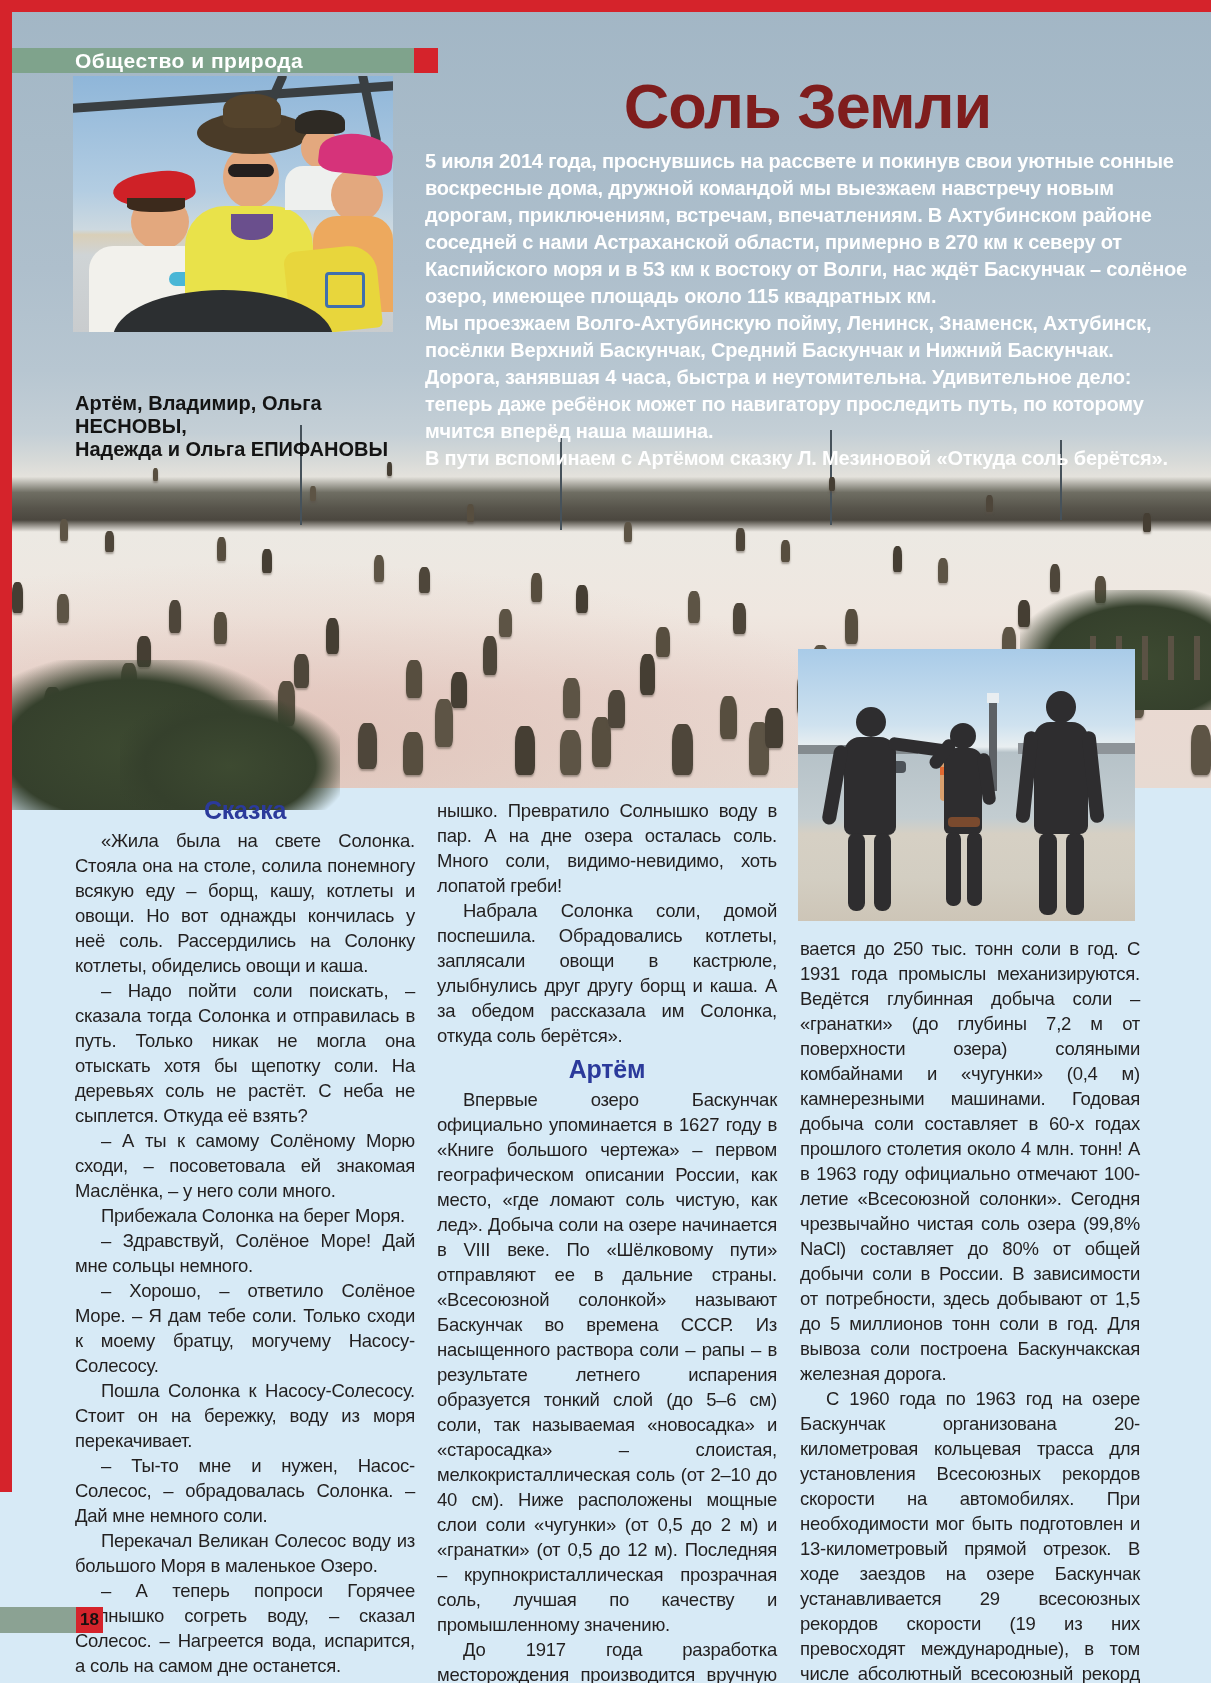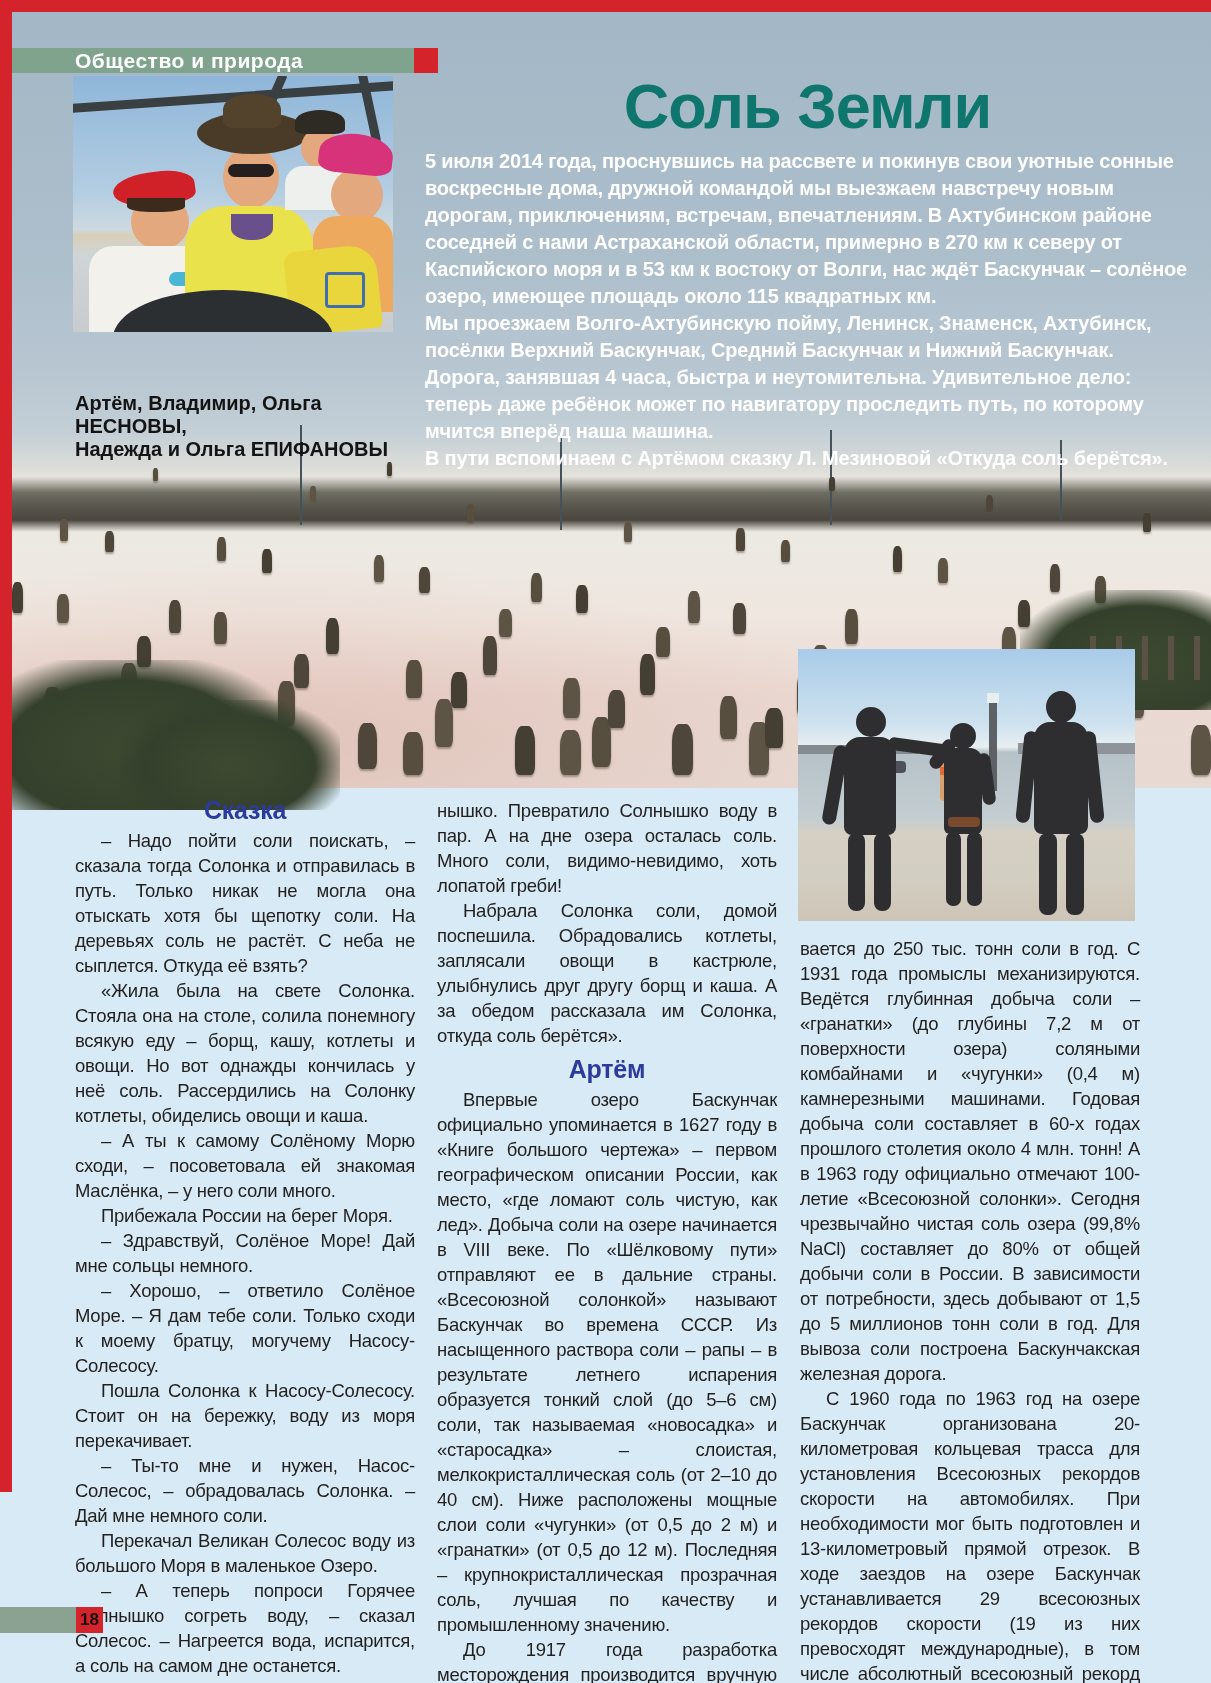--- a/index.html
+++ b/index.html
@@ -34,21 +34,21 @@
   .red{background:#d5232b;}
 
   
   .fam{left:73px;top:76px;width:320px;height:256px;z-index:5;overflow:hidden;
        background:linear-gradient(180deg,#8fb6d9 0%,#b3cde2 45%,#cdd9e0 60%,#d9cfb8 62%,#cfd4d6 70%,#c9ccce 100%);}
   .fam div{position:absolute;}
   .rollbar{background:#3a3f42;border-radius:4px;}
   .face{background:#e3a87e;border-radius:50%;}
 
   
-  .title{left:425px;top:70px;width:765px;text-align:center;color:#0f766e;z-index:6;
+  .title{left:425px;top:70px;width:765px;text-align:center;color:#7f1d1d;z-index:6;
          font-size:63px;font-weight:bold;letter-spacing:-1px;}
   .intro{left:425px;top:148px;width:768px;color:#ffffff;z-index:6;
          font-size:20px;font-weight:bold;line-height:27px;letter-spacing:-0.2px;}
   .intro p{margin:0;}
   .caption{left:75px;width:345px;color:#141414;font-size:20px;font-weight:bold;z-index:6;}
 
   
   .mud{left:798px;top:649px;width:337px;height:272px;z-index:10;overflow:hidden;
        background:linear-gradient(180deg,#a9cbe8 0%,#cfe2ef 28%,#e9eff1 36%,
                   #b6c2c8 38%,#c3cdd1 62%,#d6d0c4 68%,#d3cec2 84%,#cdc5b7 100%);}
@@ -241,24 +241,24 @@
     <div class="mudbody" style="left:248px;top:42px;width:30px;height:32px;border-radius:50%;"></div>
     <div class="mudbody" style="left:236px;top:73px;width:54px;height:112px;border-radius:16px 16px 8px 8px;"></div>
     <div class="mudbody" style="left:222px;top:82px;width:14px;height:92px;border-radius:7px;transform:rotate(6deg);"></div>
     <div class="mudbody" style="left:288px;top:82px;width:14px;height:92px;border-radius:7px;transform:rotate(-6deg);"></div>
     <div class="mudbody" style="left:241px;top:184px;width:18px;height:82px;border-radius:8px;"></div>
     <div class="mudbody" style="left:268px;top:184px;width:18px;height:82px;border-radius:8px;"></div>
   </div>
 
   <div id="col1" class="abs col">
     <h2 class="colhead">Сказка</h2>
+    <p class="ind">«Жила была на свете Солонка. Стояла она на столе, солила понемногу всякую еду – борщ, кашу, котлеты и овощи. Но вот однажды кончилась у неё соль. Рассердились на Солонку котлеты, обиделись овощи и каша.</p>
     <p class="ind">– Надо пойти соли поискать, – сказала тогда Солонка и отправилась в путь. Только никак не могла она отыскать хотя бы щепотку соли. На деревьях соль не растёт. С неба не сыплется. Откуда её взять?</p>
-    <p class="ind">«Жила была на свете Солонка. Стояла она на столе, солила понемногу всякую еду – борщ, кашу, котлеты и овощи. Но вот однажды кончилась у неё соль. Рассердились на Солонку котлеты, обиделись овощи и каша.</p>
     <p class="ind">– А ты к самому Солёному Морю сходи, – посоветовала ей знакомая Маслёнка, – у него соли много.</p>
-    <p class="ind">Прибежала России на берег Моря.</p>
+    <p class="ind">Прибежала Солонка на берег Моря.</p>
     <p class="ind">– Здравствуй, Солёное Море! Дай мне сольцы немного.</p>
     <p class="ind">– Хорошо, – ответило Солёное Море. – Я дам тебе соли. Только сходи к моему братцу, могучему Насосу-Солесосу.</p>
     <p class="ind">Пошла Солонка к Насосу-Солесосу. Стоит он на бережку, воду из моря перекачивает.</p>
     <p class="ind">– Ты-то мне и нужен, Насос-Солесос, – обрадовалась Солонка. – Дай мне немного соли.</p>
     <p class="ind">Перекачал Великан Солесос воду из большого Моря в маленькое Озеро.</p>
     <p class="ind">– А теперь попроси Горячее Солнышко согреть воду, – сказал Солесос. – Нагреется вода, испарится, а соль на самом дне останется.</p>
     <p class="ind">Попросила Солонка Горячее Сол-</p>
   </div>
 
   <div id="col2" class="abs col">

